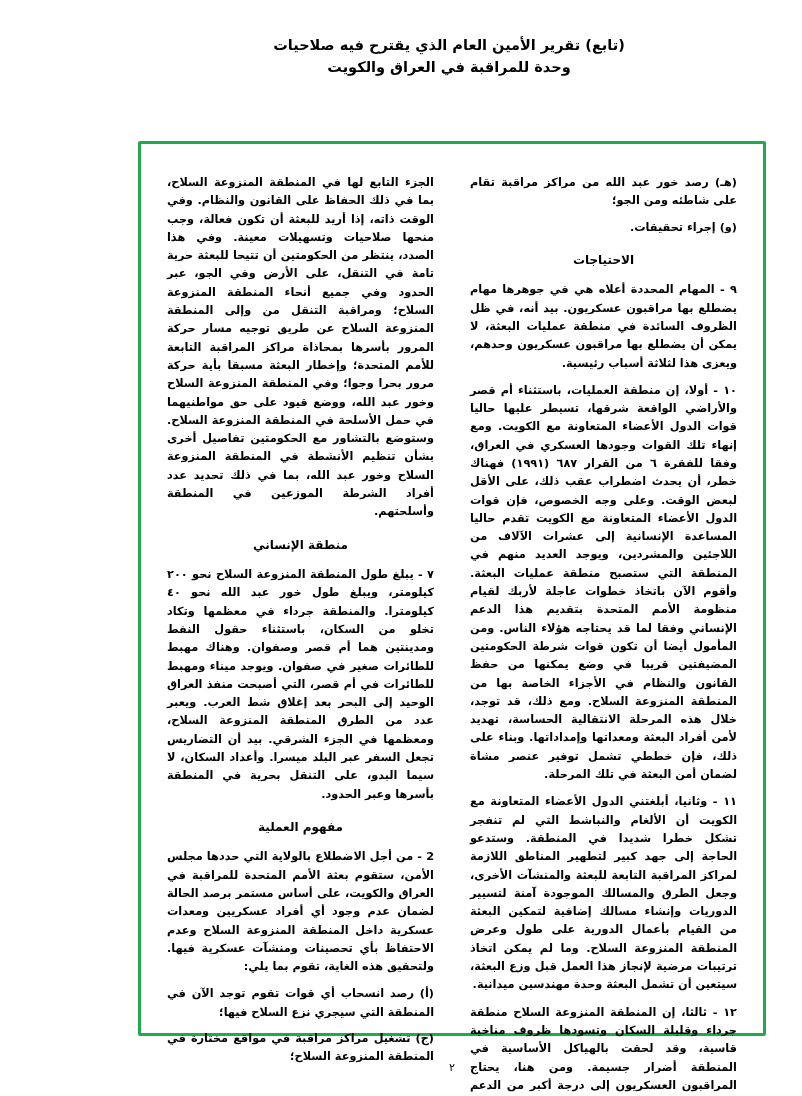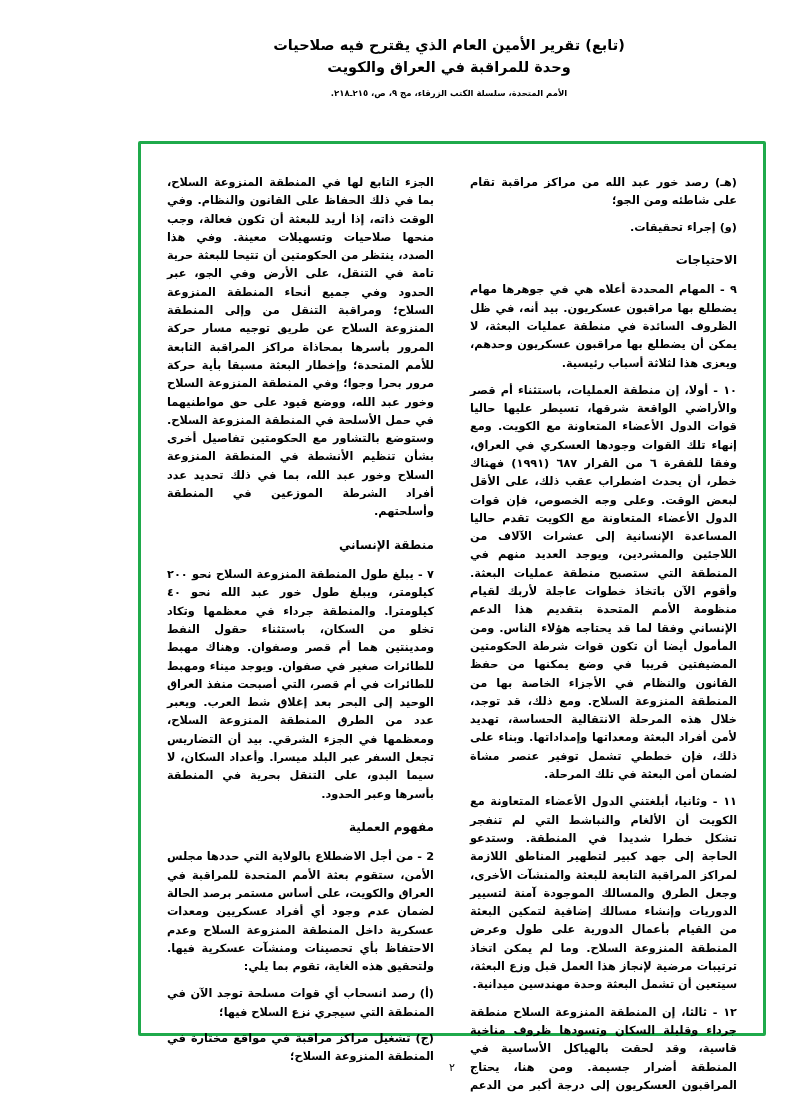--- a/index.html
+++ b/index.html
@@ -67,20 +67,21 @@
     text-justify: inter-word;
   }
   .col p {
     margin: 0 0 9px 0;
     font-weight: bold;
   }
   .col p.sub-item {
     margin-bottom: 8px;
   }
   .heading {
+    text-align: center;
     font-weight: bold;
     font-size: 12px;
     margin: 14px 0 11px 0;
   }
   .page-number {
     position: absolute;
     bottom: 22px;
     left: 0;
     right: 0;
     text-align: center;
@@ -88,21 +89,20 @@
   }
 </style>
 </head>
 <body>
 
 <div class="page">
 
   <div class="doc-header">
     <div class="title-line">(تابع) تقرير الأمين العام الذي يقترح فيه صلاحيات</div>
     <div class="title-line">وحدة للمراقبة في العراق والكويت</div>
-    <div class="subtitle-line">الأمم المتحدة، سلسلة الكتب الزرقاء، مج ٩، ص، ٢١٥ـ٢١٨.</div>
   </div>
 
   <div class="frame">
     <div class="frame-inner">
 
       <div class="col">
         <p class="sub-item">(هـ)    رصد خور عبد الله من مراكز مراقبة تقام على شاطئه ومن الجو؛</p>
         <p class="sub-item">(و)    إجراء تحقيقات.</p>
 
         <div class="heading">الاحتياجات</div>
@@ -115,21 +115,21 @@
 
       <div class="col">
         <p>الجزء التابع لها في المنطقة المنزوعة السلاح، بما في ذلك الحفاظ على القانون والنظام. وفي الوقت ذاته، إذا أريد للبعثة أن تكون فعالة، وجب منحها صلاحيات وتسهيلات معينة. وفي هذا الصدد، ينتظر من الحكومتين أن تتيحا للبعثة حرية تامة في التنقل، على الأرض وفي الجو، عبر الحدود وفي جميع أنحاء المنطقة المنزوعة السلاح؛ ومراقبة التنقل من وإلى المنطقة المنزوعة السلاح عن طريق توجيه مسار حركة المرور بأسرها بمحاذاة مراكز المراقبة التابعة للأمم المتحدة؛ وإخطار البعثة مسبقا بأية حركة مرور بحرا وجوا؛ وفي المنطقة المنزوعة السلاح وخور عبد الله، ووضع قيود على حق مواطنيهما في حمل الأسلحة في المنطقة المنزوعة السلاح. وستوضع بالتشاور مع الحكومتين تفاصيل أخرى بشأن تنظيم الأنشطة في المنطقة المنزوعة السلاح وخور عبد الله، بما في ذلك تحديد عدد أفراد الشرطة الموزعين في المنطقة وأسلحتهم.</p>
 
         <div class="heading">منطقة الإنساني</div>
         <p>٧ -    يبلغ طول المنطقة المنزوعة السلاح نحو ٢٠٠ كيلومتر، ويبلغ طول خور عبد الله نحو ٤٠ كيلومترا. والمنطقة جرداء في معظمها وتكاد تخلو من السكان، باستثناء حقول النفط ومدينتين هما أم قصر وصفوان. وهناك مهبط للطائرات صغير في صفوان. ويوجد ميناء ومهبط للطائرات في أم قصر، التي أصبحت منفذ العراق الوحيد إلى البحر بعد إغلاق شط العرب. ويعبر عدد من الطرق المنطقة المنزوعة السلاح، ومعظمها في الجزء الشرقي. بيد أن التضاريس تجعل السفر عبر البلد ميسرا. وأعداد السكان، لا سيما البدو، على التنقل بحرية في المنطقة بأسرها وعبر الحدود.</p>
 
         <div class="heading">مفهوم العملية</div>
         <p>2 -    من أجل الاضطلاع بالولاية التي حددها مجلس الأمن، ستقوم بعثة الأمم المتحدة للمراقبة في العراق والكويت، على أساس مستمر برصد الحالة لضمان عدم وجود أي أفراد عسكريين ومعدات عسكرية داخل المنطقة المنزوعة السلاح وعدم الاحتفاظ بأي تحصينات ومنشآت عسكرية فيها. ولتحقيق هذه الغاية، تقوم بما يلي:</p>
 
-        <p class="sub-item">(أ)    رصد انسحاب أي قوات مسلحة توجد الآن في المنطقة التي سيجري نزع السلاح فيها؛</p>
+        <p class="sub-item">(أ)    رصد انسحاب أي قوات تقوم توجد الآن في المنطقة التي سيجري نزع السلاح فيها؛</p>
         <p class="sub-item">(ج)    تشغيل مراكز مراقبة في مواقع مختارة في المنطقة المنزوعة السلاح؛</p>
       </div>
 
     </div>
   </div>
 
   <div class="page-number">٢</div>
 
 </div>
 

